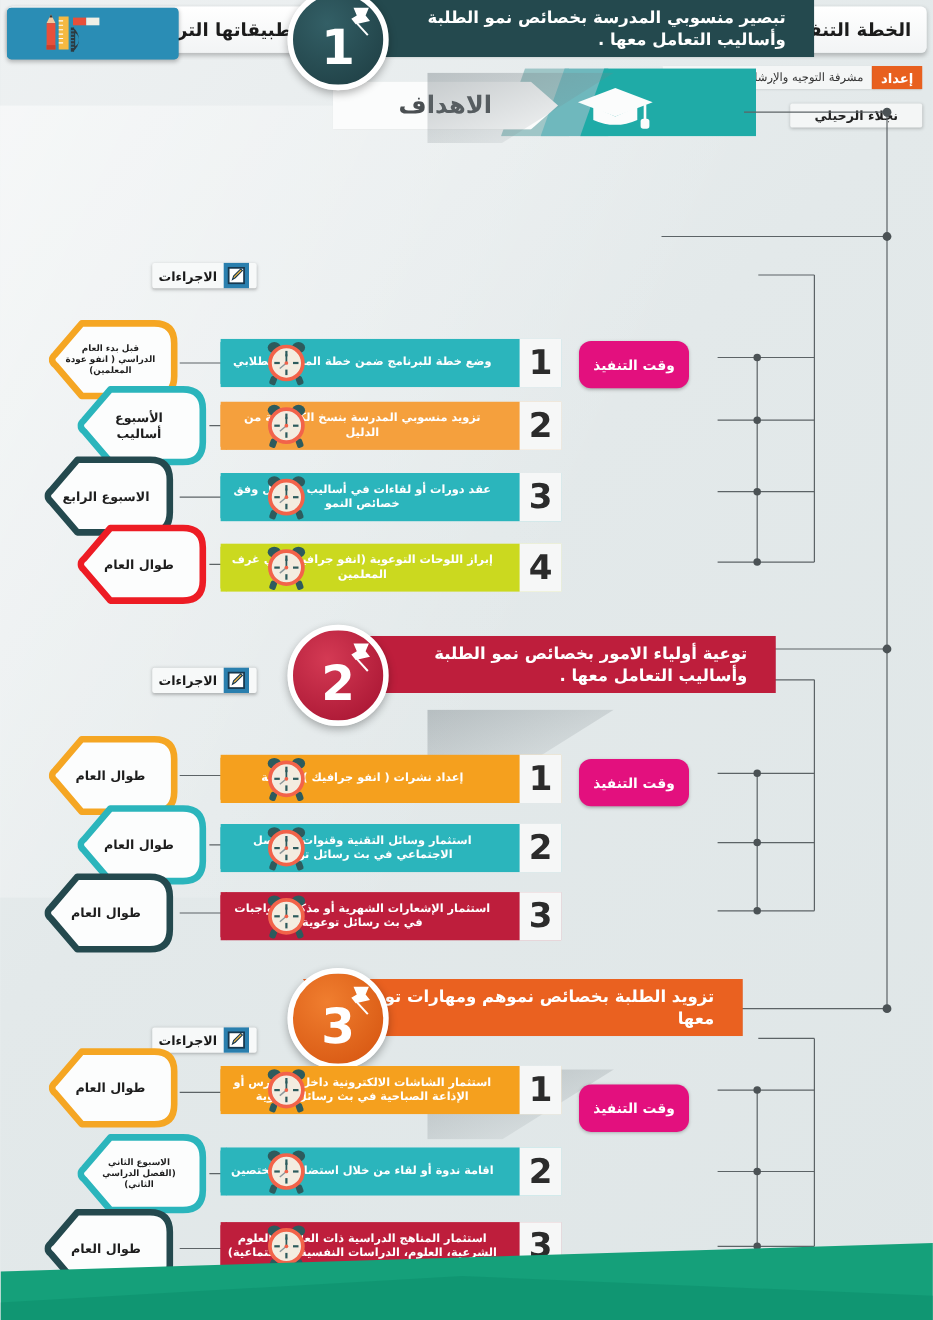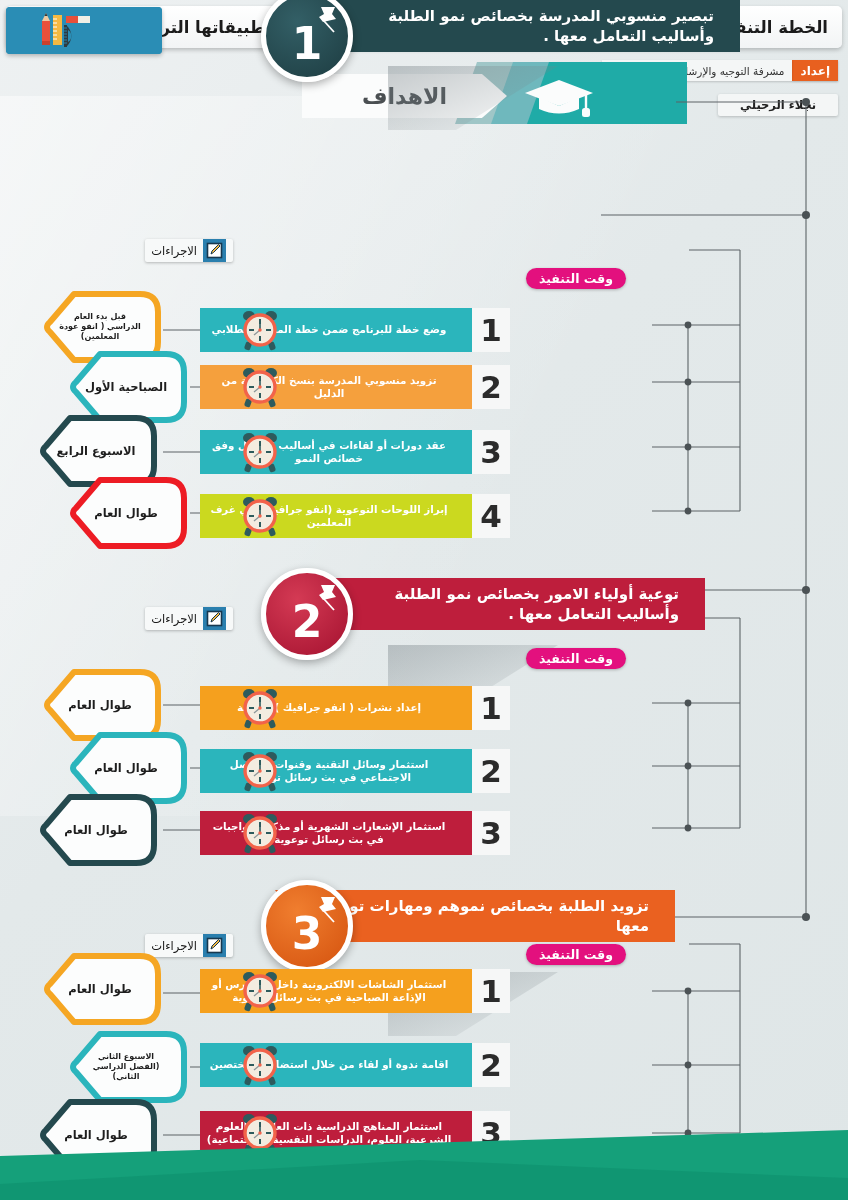--- a/index.html
+++ b/index.html
@@ -121,29 +121,30 @@
   }
   .pin{ position:absolute; left:46px; top:10px; width:30px; height:34px; }
 
   
   .proc-badge{
     position:absolute; display:flex; align-items:center;
     background:#f7f9f9; height:23px; border-radius:2px;
     box-shadow:0 1px 3px rgba(0,0,0,.25);
     padding:0 7px 0 0;
   }
-  .proc-badge .lbl{ font-size:11.5px; font-weight:normal; color:#1a1a1a; padding:0 6px; }
+  .proc-badge .lbl{ font-size:11.5px; font-weight:bold; color:#1a1a1a; padding:0 6px; }
   .proc-icon{ width:23px; height:23px; background:#2a7fae; display:flex; align-items:center; justify-content:center; }
 
   
   .time-pill{
     position:absolute; background:#e3107e; color:#fff;
     font-size:12.5px; font-weight:bold; border-radius:11px;
-    padding:3px 13px;
+    padding:14px 13px;
     box-shadow:0 1px 3px rgba(0,0,0,.25);
+    margin-top:42px;
   }
 
   
   .row{ position:absolute; height:44px; }
   .row-bar{
     position:absolute; right:0; top:0; height:44px; width:310px;
     clip-path:polygon(0 0,100% 0,100% 100%,0 100%,0 100%);
     display:flex; align-items:center;
   }
   .row-body{
@@ -485,21 +486,21 @@
 <div class="tag" style="right:686px; top:290px;">
   <svg viewBox="0 0 118 74" preserveAspectRatio="none">
       <path d="M30 4 H96 Q114 4 114 22 V52 Q114 70 96 70 H30 L6 42 Q0 37 6 32 Z" fill="#fcfdfd" stroke="#f5a623" stroke-width="6" stroke-linejoin="round"></path>
     </svg>
   <div class="tlbl small">قبل بدء العام الدراسي ( انفو عودة المعلمين)</div>
 </div>
 <div class="tag" style="right:660px; top:350px;">
   <svg viewBox="0 0 118 74" preserveAspectRatio="none">
       <path d="M30 4 H96 Q114 4 114 22 V52 Q114 70 96 70 H30 L6 42 Q0 37 6 32 Z" fill="#fcfdfd" stroke="#2bb5bc" stroke-width="6" stroke-linejoin="round"></path>
     </svg>
-  <div class="tlbl">الصباحية الأول</div>
+  <div class="tlbl">الأسبوع أساليب</div>
 </div>
 <div class="tag" style="right:690px; top:414px;">
   <svg viewBox="0 0 118 74" preserveAspectRatio="none">
       <path d="M30 4 H96 Q114 4 114 22 V52 Q114 70 96 70 H30 L6 42 Q0 37 6 32 Z" fill="#fcfdfd" stroke="#24494e" stroke-width="6" stroke-linejoin="round"></path>
     </svg>
   <div class="tlbl">الاسبوع الرابع</div>
 </div>
 <div class="tag" style="right:660px; top:476px;">
   <svg viewBox="0 0 118 74" preserveAspectRatio="none">
       <path d="M30 4 H96 Q114 4 114 22 V52 Q114 70 96 70 H30 L6 42 Q0 37 6 32 Z" fill="#fcfdfd" stroke="#ed1c24" stroke-width="6" stroke-linejoin="round"></path>

